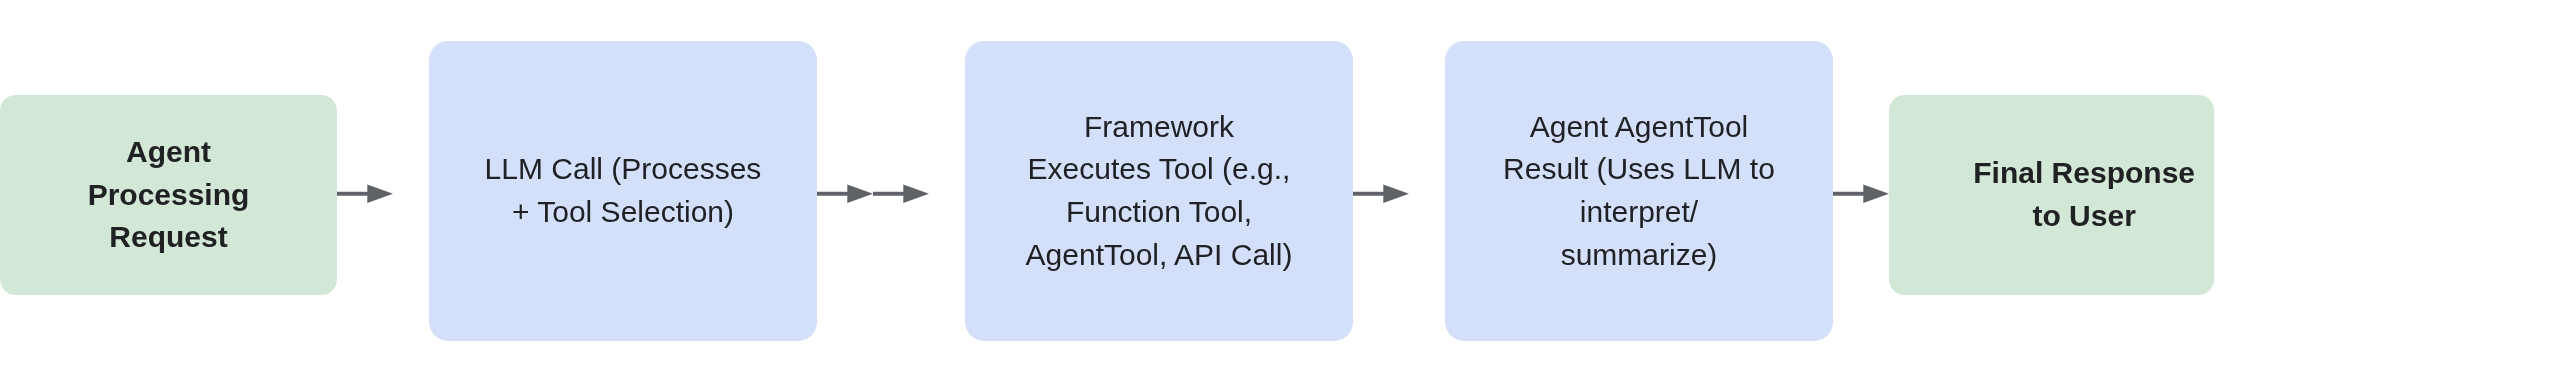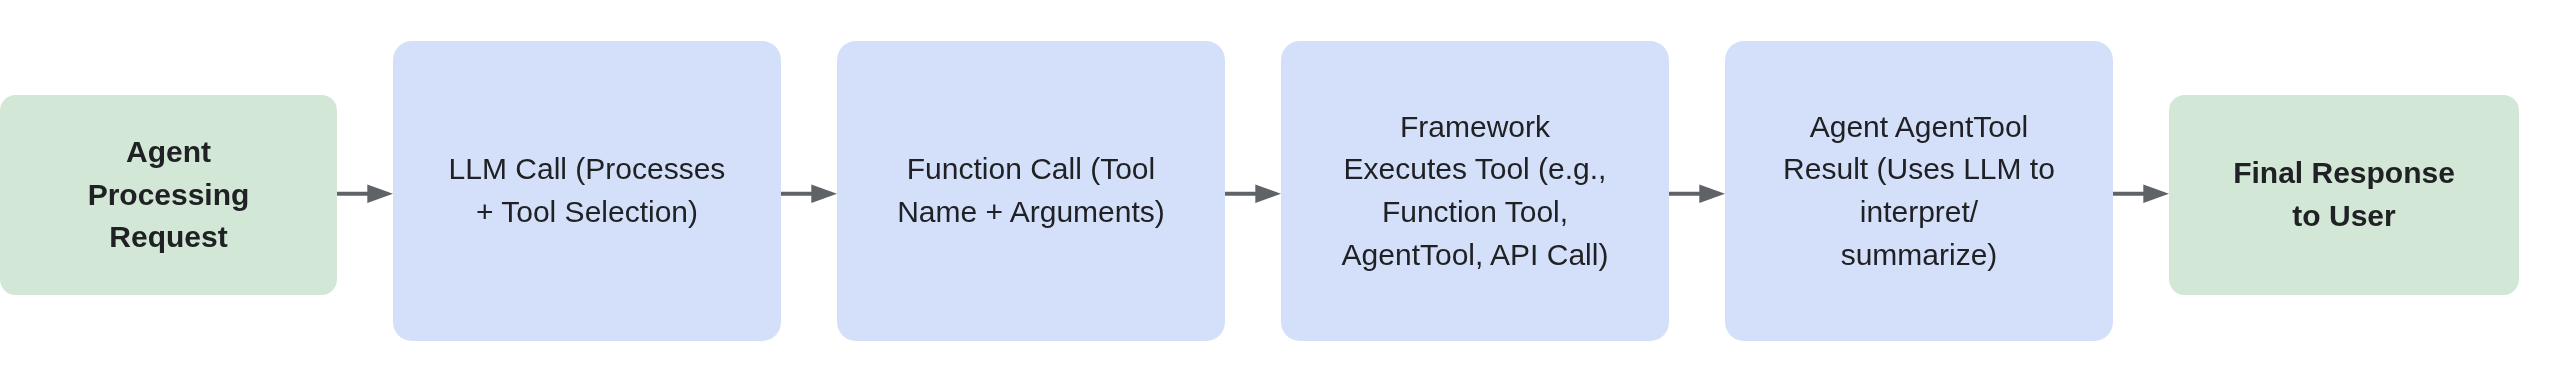--- a/index.html
+++ b/index.html
@@ -36,27 +36,29 @@
     width: 337px;
     height: 200px;
     background: #d3e7d7;
     border-radius: 15.7px;
     margin-top: 7.8px;
   }
   .terminal .node-label {
     font-weight: 700;
   }
   .terminal.end {
-    width: 350px;
+    width: 325px;
+    justify-content: flex-end;
   }
   .process {
     width: 388px;
     height: 300px;
     background: #d4e0fa;
     border-radius: 19px;
+    margin-left: 36px;
   }
   .process .node-label {
     font-weight: 400;
   }
   .arrow {
     flex: 0 0 auto;
     width: 56px;
     height: 23.5px;
     margin-top: 6.3px;
     color: #5f6368;
@@ -90,24 +92,20 @@
 + Tool Selection)</span>
   </div>
 
   <div class="arrow">
     <svg viewBox="0 0 72 30" xmlns="http://www.w3.org/2000/svg">
       <line x1="0" y1="15" x2="42" y2="15" stroke="currentColor" stroke-width="5"></line>
       <polygon points="39,3 72,15 39,27" fill="currentColor"></polygon>
     </svg>
   </div>
 
-  <div class="node process">
-    <span class="node-label">Function Call (Tool
-Name + Arguments)</span>
-  </div>
 
   <div class="arrow">
     <svg viewBox="0 0 72 30" xmlns="http://www.w3.org/2000/svg">
       <line x1="0" y1="15" x2="42" y2="15" stroke="currentColor" stroke-width="5"></line>
       <polygon points="39,3 72,15 39,27" fill="currentColor"></polygon>
     </svg>
   </div>
 
   <div class="node process">
     <span class="node-label">Framework

